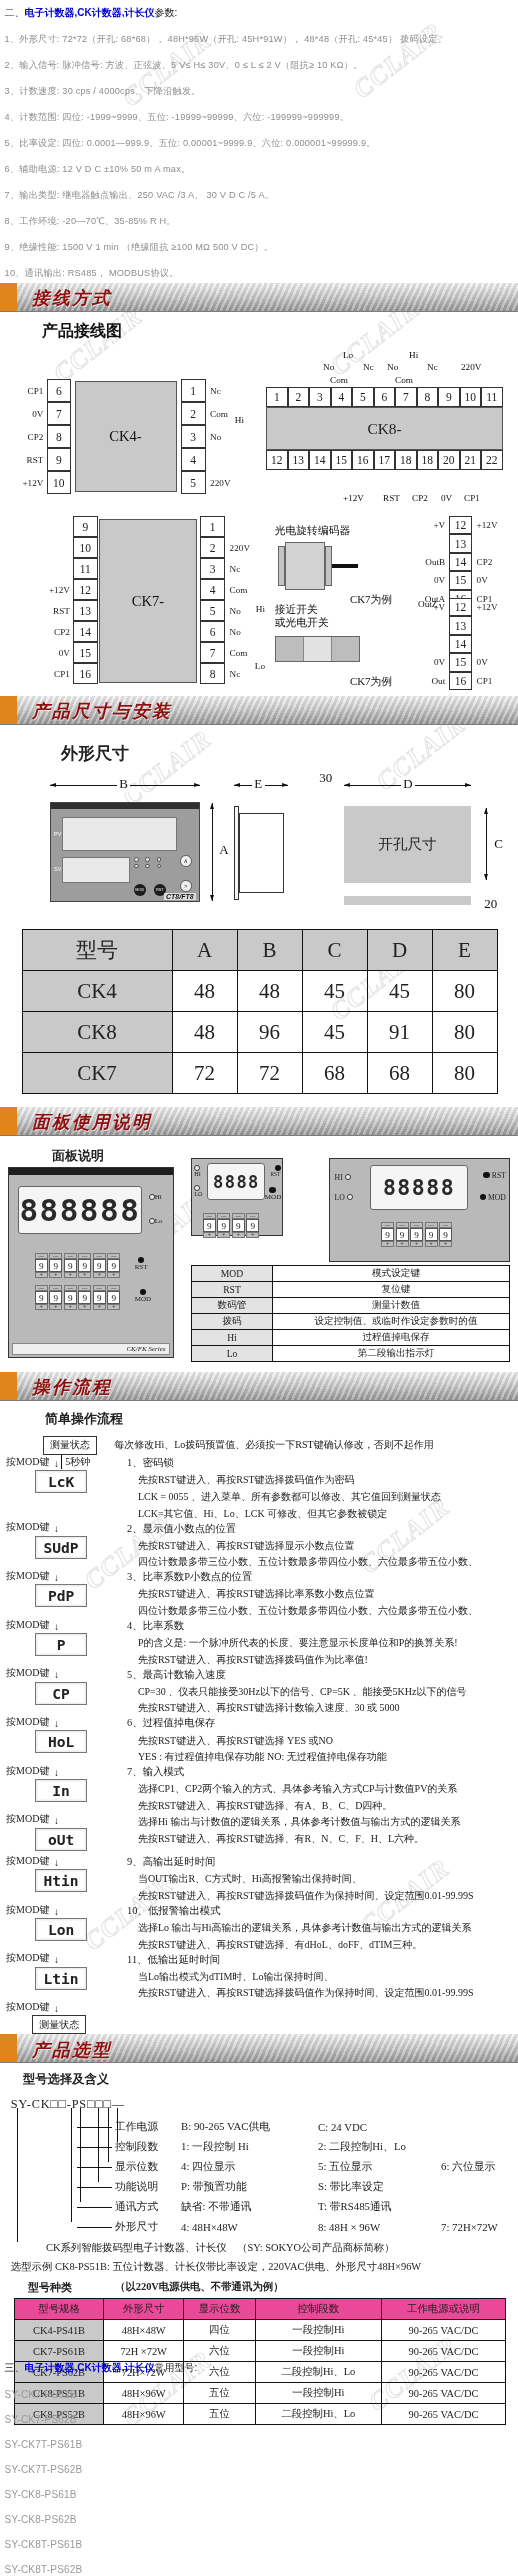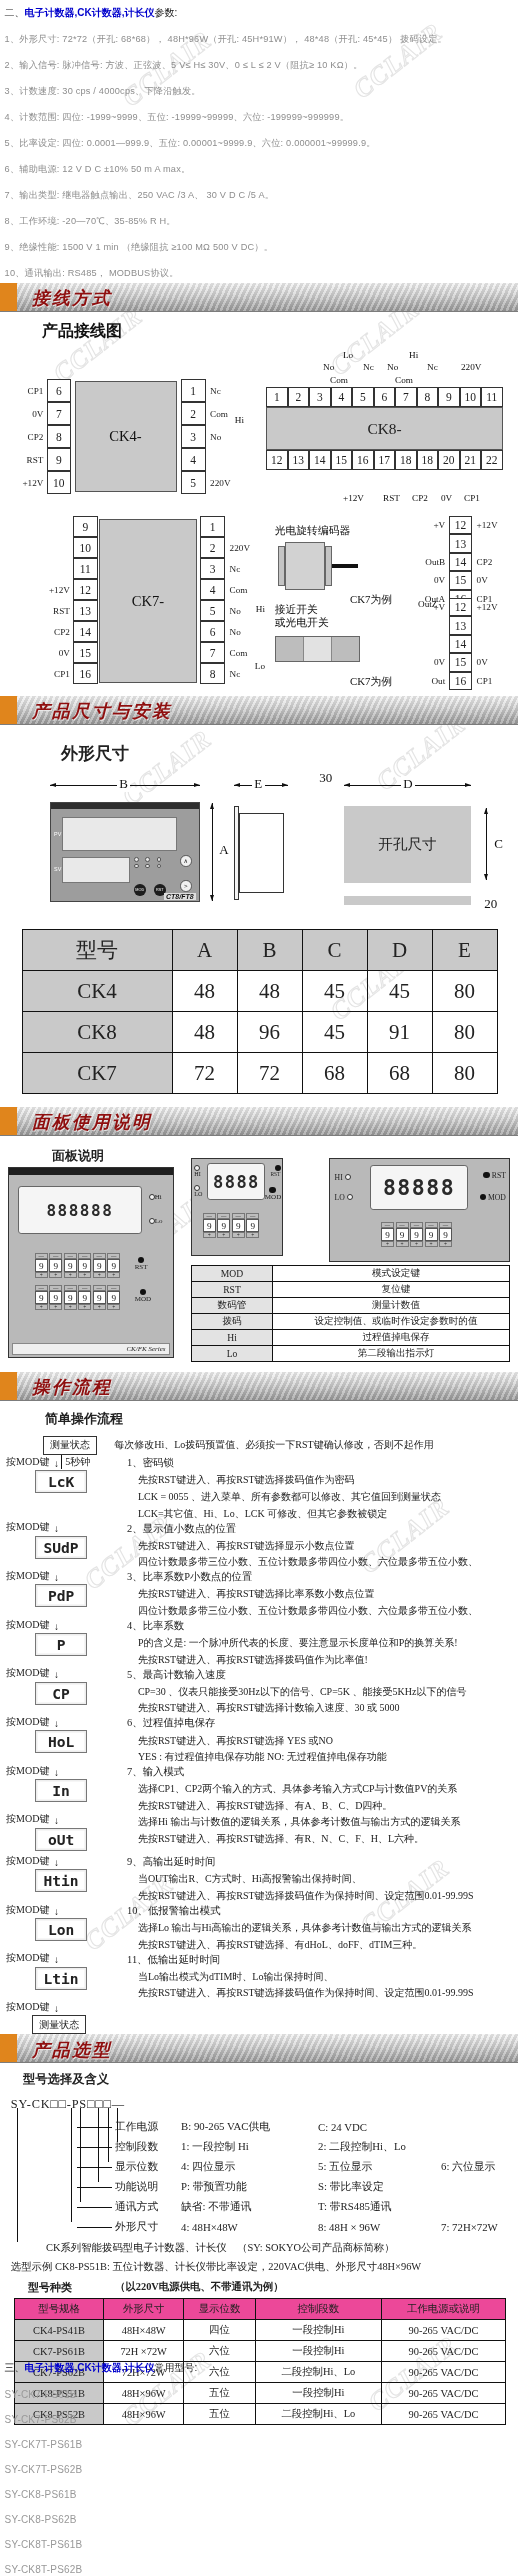--- a/index.html
+++ b/index.html
@@ -567,21 +567,21 @@
   <div class="banner">
     <div class="banner-bar"></div>
     <div class="banner-text">面板使用说明</div>
   </div>
 
   <div class="panelsec">
     <div class="panel-title">面板说明</div>
 
     <div class="meter" style="left:7.7px;top:31px;width:166px;height:191px">
       <div class="meter-topbar"></div>
-      <div class="segdisp" style="position:absolute;left:9.2px;top:18.4px;width:124px;height:48px;font-size:16px">888888</div>
+      <div class="segdisp" style="position:absolute;left:9.2px;top:18.4px;width:124px;height:48px;font-size:31px">888888</div>
       <div style="position:absolute;left:140px;top:24.6px;display:flex;align-items:center">
         <div class="dotled open"></div>
           <span class="tinylab">Hi</span>
       </div>
       <div style="position:absolute;left:140px;top:49px;display:flex;align-items:center">
         <div class="dotled open"></div>
           <span class="tinylab">Lo</span>
       </div>
       <div style="position:absolute;left:26px;top:85px">
         <div class="diprow">
@@ -657,21 +657,21 @@
         <div class="dotled"></div>
           <span class="tinylab">RST</span>
       </div>
       <div style="position:absolute;left:126px;top:121px;display:flex;flex-direction:column;align-items:center">
         <div class="dotled"></div>
           <span class="tinylab">MOD</span>
       </div>
       <div class="series-strip">CK/FK Series</div>
     </div>
 
-    <div class="meter" style="left:191px;top:21.5px;width:92px;height:98px">
+    <div class="meter" style="left:191px;top:21.5px;width:92px;height:78px">
       <div style="position:absolute;left:2.3px;top:6.1px">
         <div class="dotled open"></div>
           <div class="tinylab" style="font-size:6.1px">HI</div>
       </div>
       <div style="position:absolute;left:2.3px;top:26px">
         <div class="dotled open"></div>
           <div class="tinylab" style="font-size:6.1px">LO</div>
       </div>
       <div class="segdisp" style="position:absolute;left:15.4px;top:4.6px;width:58px;height:37px;font-size:17px">8888</div>
       <div style="position:absolute;right:0.8px;top:6.1px">

